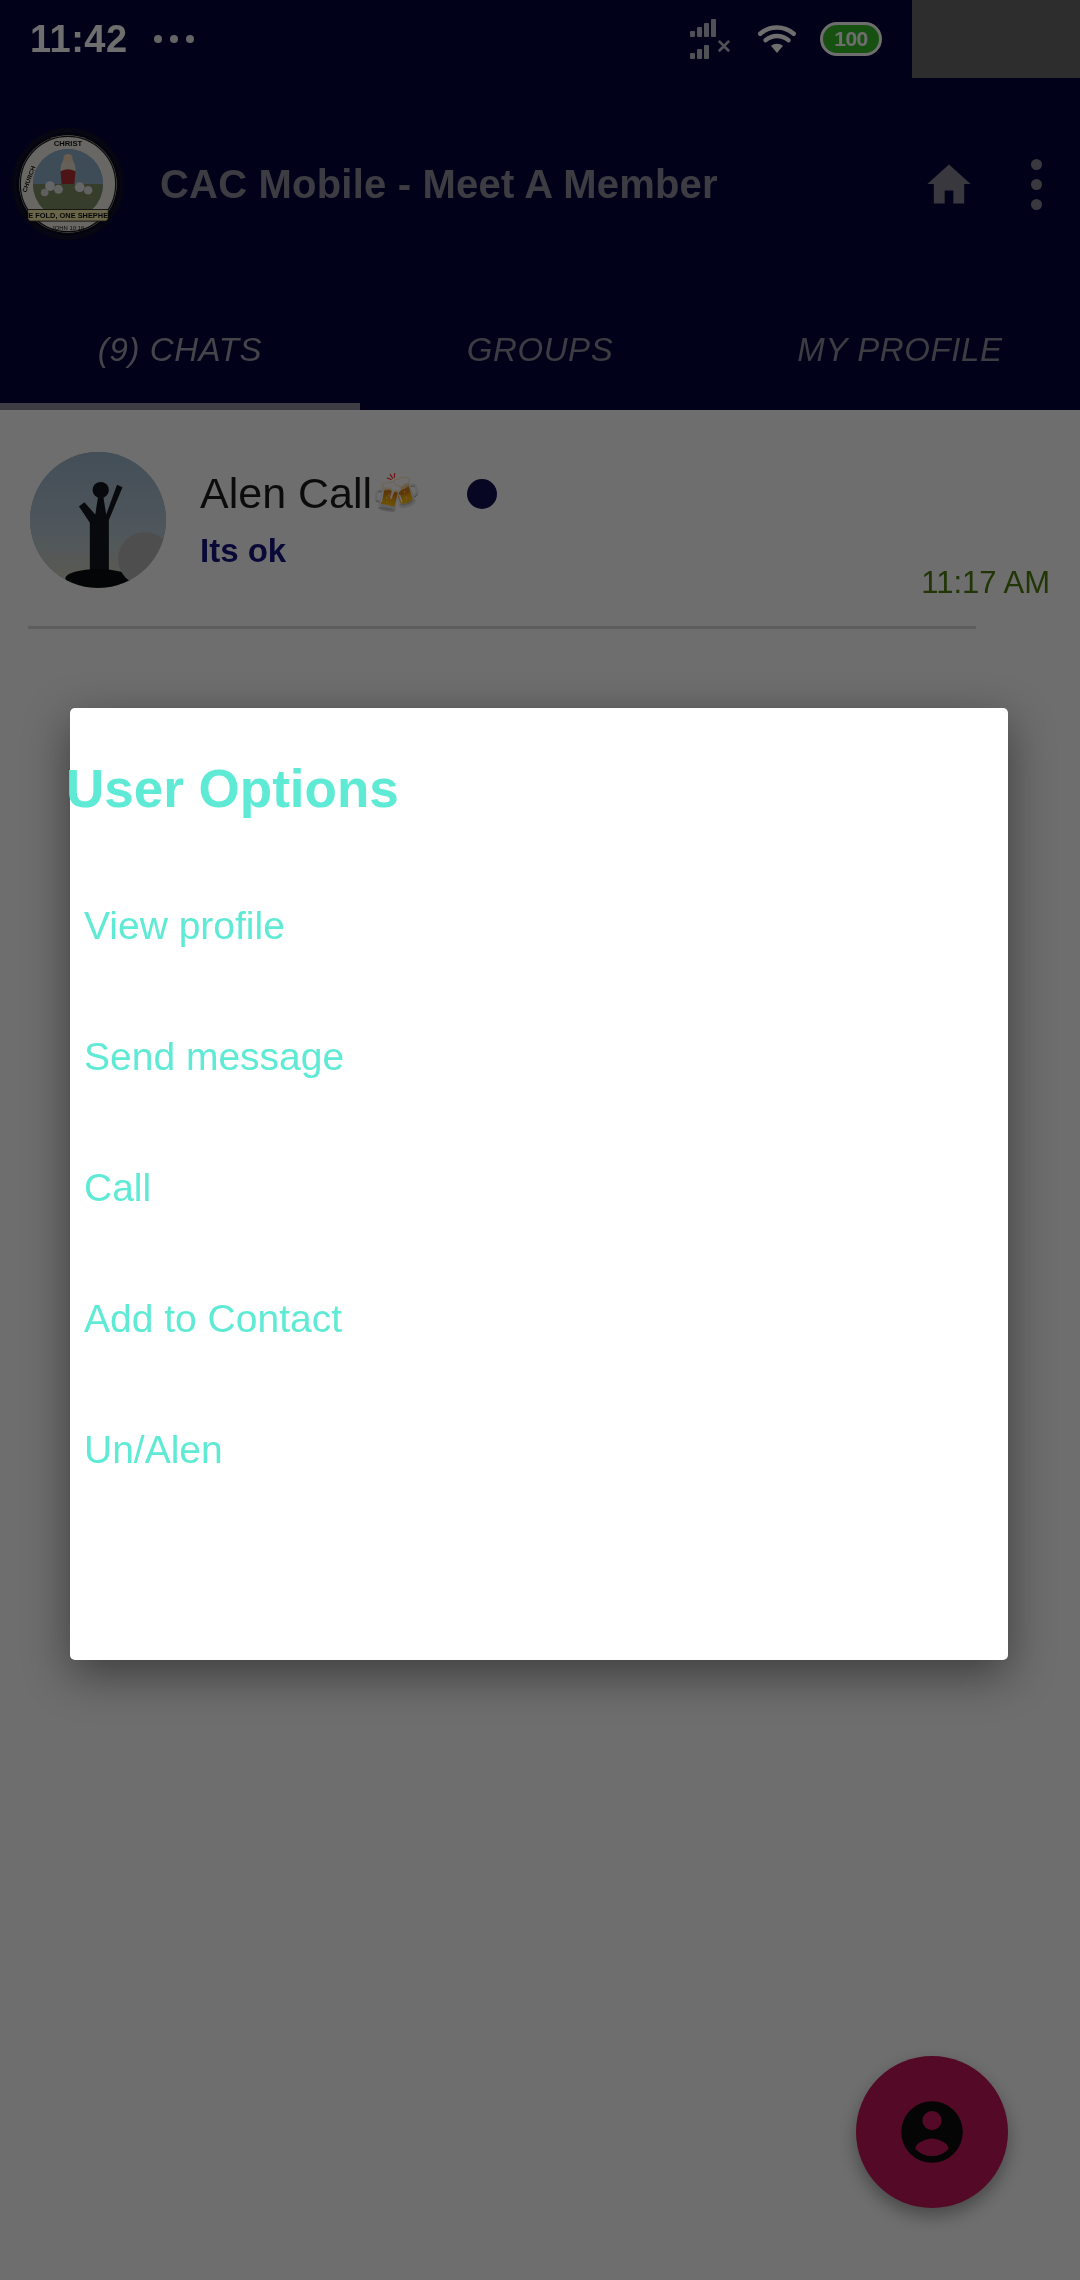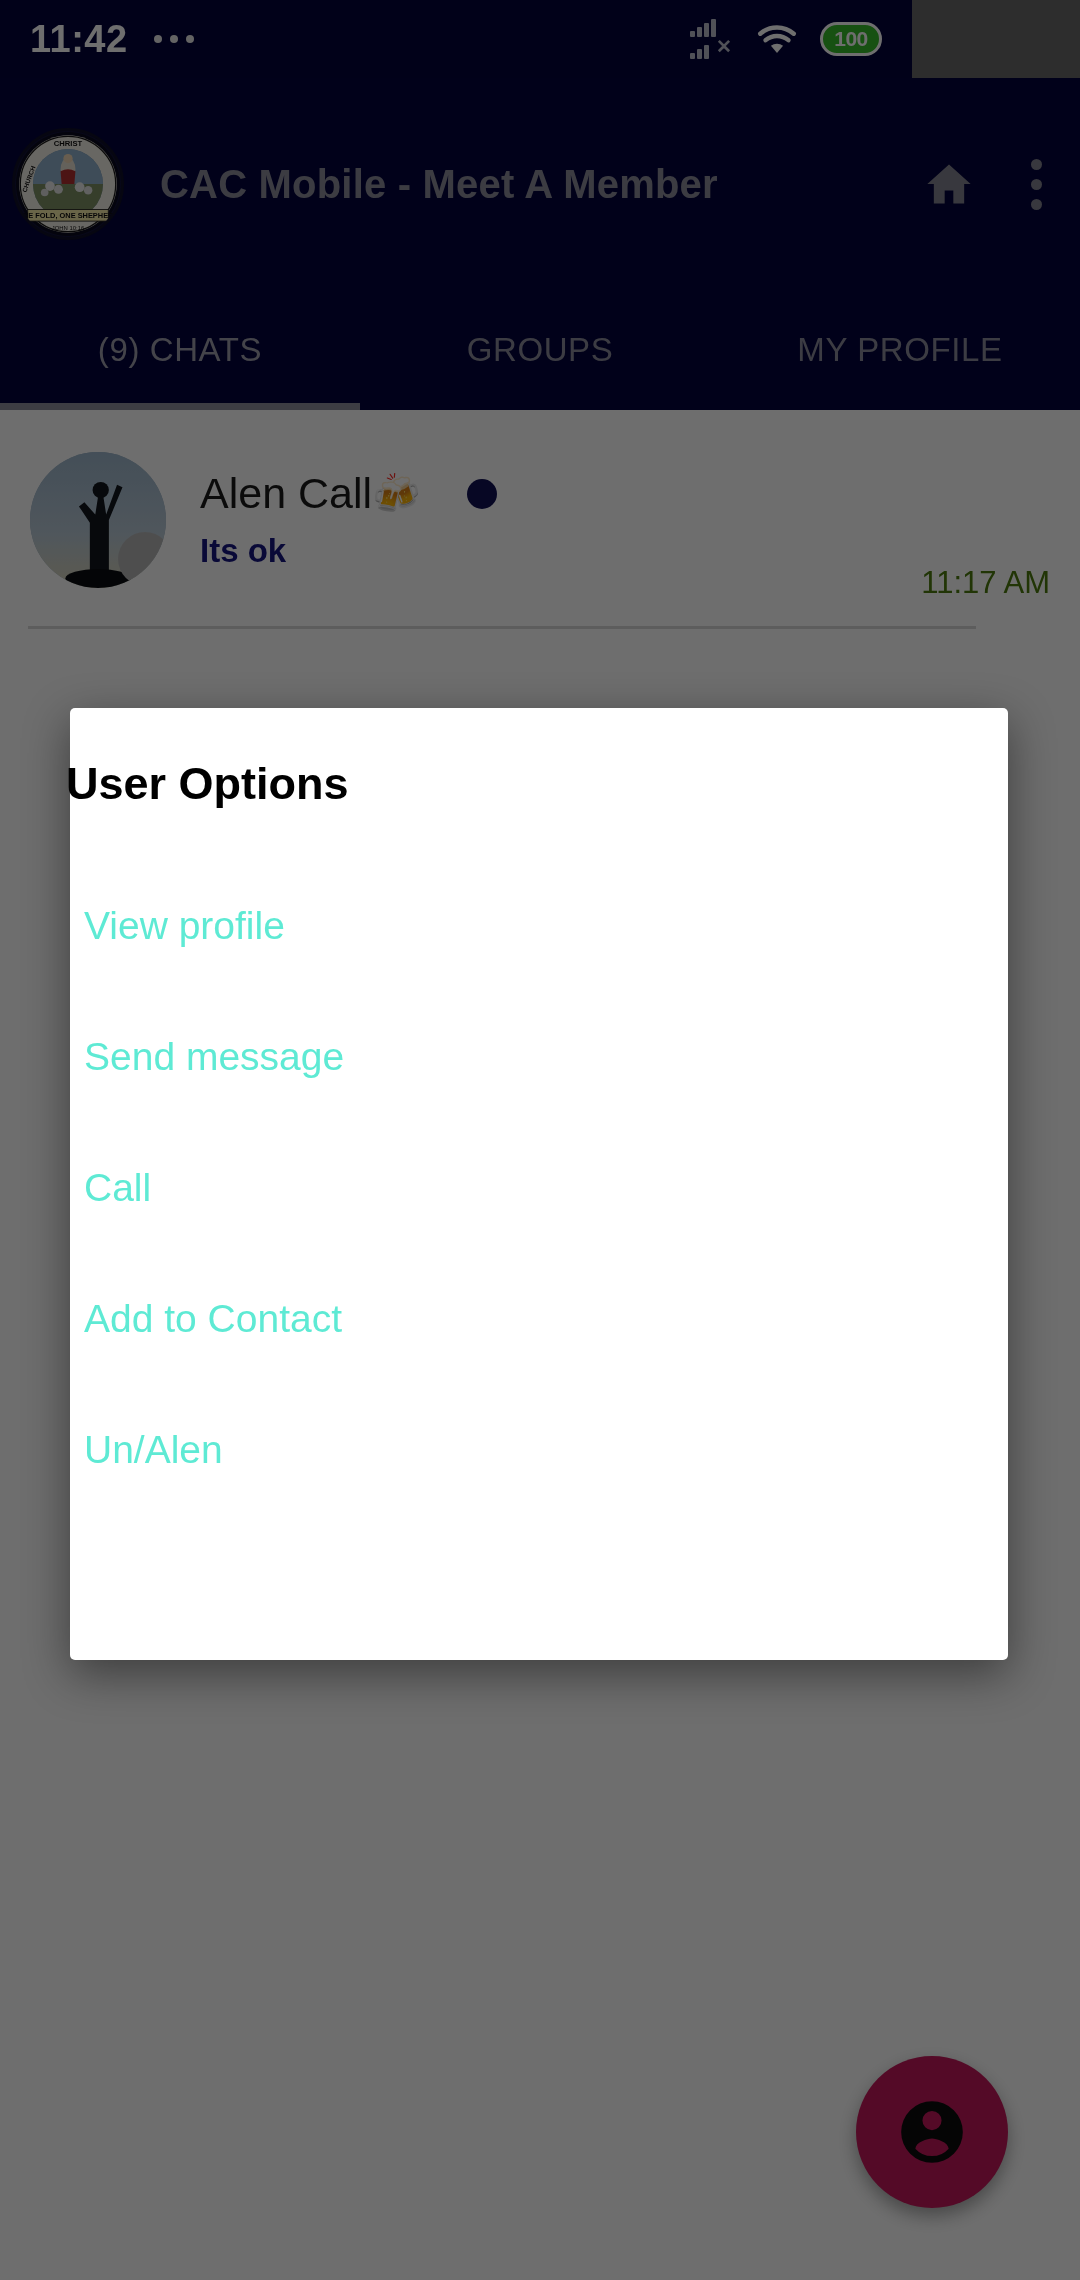--- a/index.html
+++ b/index.html
@@ -168,20 +168,21 @@
     background: #83838f;
   }
 
   
   #tab-bar {
     position: absolute;
     top: 290px; left: 0;
     width: 1080px; height: 120px;
     background: #04043c;
     display: flex;
+    font-style: italic;
   }
   .tab {
     flex: 1;
     display: flex;
     align-items: center;
     justify-content: center;
     color: #8c8c9b;
     font-size: 33px;
     letter-spacing: 0.6px;
     position: relative;
@@ -298,22 +299,22 @@
     width: 938px; height: 952px;
     background: #ffffff;
     border-radius: 5px;
     box-shadow: 0 14px 46px rgba(0,0,0,0.45);
     padding: 0;
     overflow: hidden;
   }
   #dialog-title {
     position: absolute;
     left: 66px; top: 758px;
-    color: #000000;
-    font-size: 45px;
+    color: #5eead4;
+    font-size: 53px;
     font-weight: bold;
   }
   #dialog-list {
     position: absolute;
     left: 0; top: 860px;
     width: 100%;
   }
   .dialog-item {
     height: 131px;
     display: flex;

